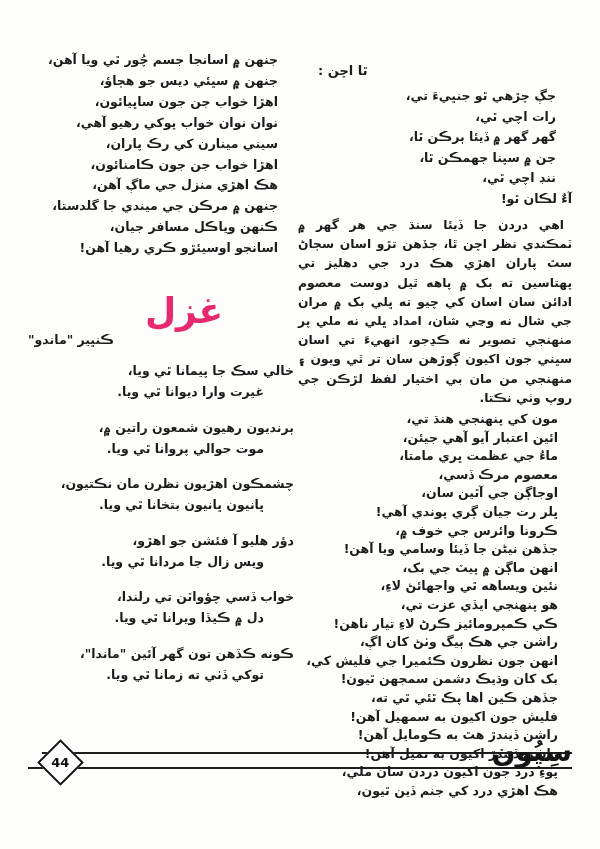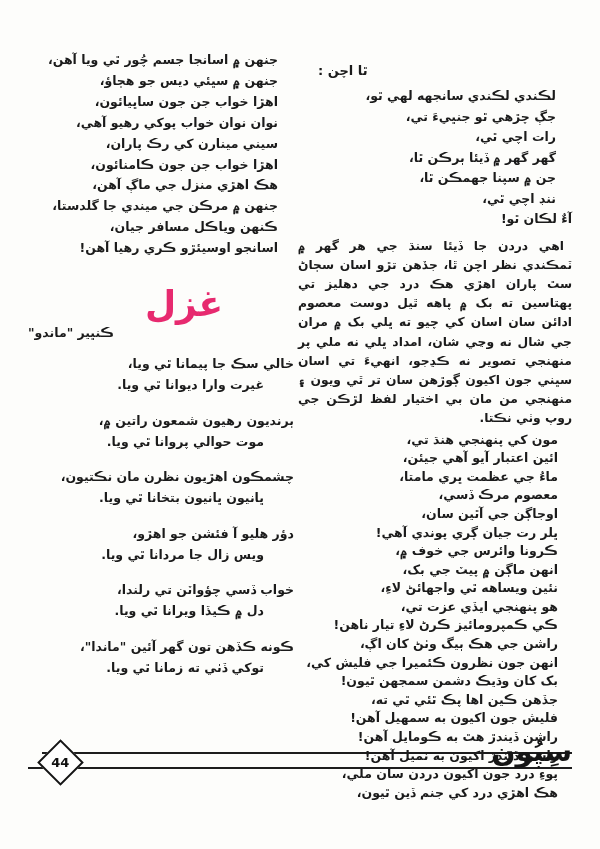--- a/index.html
+++ b/index.html
@@ -27,21 +27,21 @@
     text-align:justify;text-justify:inter-word;
     text-indent:8px;letter-spacing:-0.2px;
   }
 
   .poem2{margin-top:2px;}
   .poem2 .pl{line-height:18.6px;padding-right:14px;}
 
   
   .top-poem .pl{line-height:20.9px;}
   .ghazal{
-    margin-top:26px;padding-left:46px;
+    margin-top:33px;padding-left:46px;
     text-align:center;
     color:#e72a6f;
     font-size:36px;font-weight:800;line-height:38px;
     font-family:"DejaVu Sans",sans-serif;
   }
   .poet{
     margin-top:2px;text-align:left;
     font-size:12.5px;line-height:16px;
   }
   .couplets{margin-top:12px;}
@@ -69,39 +69,39 @@
 </style>
 </head>
 <body>
 
 <div class="page">
 
   <div class="col col-right">
     <div class="lead-in">ٿا اچن :</div>
 
     <div class="intro-poem">
-      <div class="pl">لڪندي لڪندي سانجهه لهي ٿو،</div>
       <div class="pl">جڳ چڙهي ٿو جنڀيءَ تي،</div>
       <div class="pl">رات اچي ٿي،</div>
       <div class="pl">گهر گهر ۾ ڏيئا ٻرڪن ٿا،</div>
       <div class="pl">جن ۾ سپنا جهمڪن ٿا،</div>
       <div class="pl">ننڊ اچي ٿي،</div>
       <div class="pl deep-indent">آءٌ لڪان ٿو!</div>
     </div>
 
     <div class="prose">اهي دردن جا ڏيئا سنڌ جي هر گهر ۾ ٽمڪندي نظر اچن ٿا، جڏهن تڙو اسان سڄاڻ سٿ پاران اهڙي هڪ درد جي دهليز تي پهتاسين ته بک ۾ پاهه ٿيل دوست معصوم ادائن سان اسان کي چيو ته ڀلي بک ۾ مران جي شال نه وڃي شان، امداد ڀلي نه ملي پر منهنجي تصوير نه ڪڍجو، انهيءَ تي اسان سڀني جون اکيون ڳوڙهن سان تر ٿي ويون ۽ منهنجي من مان بي اختيار لفظ لڙڪن جي روپ وٺي نڪتا.</div>
 
     <div class="poem2">
       <div class="pl">مون کي پنهنجي هنڌ تي،</div>
       <div class="pl">ائين اعتبار آيو آهي جيئن،</div>
       <div class="pl">ماءُ جي عظمت ڀري مامتا،</div>
       <div class="pl">معصوم مرڪ ڏسي،</div>
       <div class="pl">اوجاڳن جي آٿين سان،</div>
       <div class="pl">ڀلر رت جيان ڳري پوندي آهي!</div>
       <div class="pl">ڪرونا وائرس جي خوف ۾،</div>
+      <div class="pl">جڏهن نيڻن جا ڏيئا وسامي ويا آهن!</div>
       <div class="pl">انهن ماڳن ۾ پيٽ جي بک،</div>
       <div class="pl">نئين ويساهه ٿي واجهائڻ لاءِ،</div>
       <div class="pl">هو پنهنجي ايڏي عزت تي،</div>
       <div class="pl">ڪي ڪمپرومائيز ڪرڻ لاءِ تيار ناهن!</div>
       <div class="pl">راشن جي هڪ ٻيگ وٺڻ کان اڳ،</div>
       <div class="pl">انهن جون نظرون ڪئميرا جي فليش کي،</div>
       <div class="pl">بک کان وڌيڪ دشمن سمجهن ٿيون!</div>
       <div class="pl">جڏهن ڪين اها پڪ ٿئي ٿي ته،</div>
       <div class="pl">فليش جون اکيون به سمهيل آهن!</div>
       <div class="pl">راشن ڏيندڙ هٿ به ڪومايل آهن!</div>

